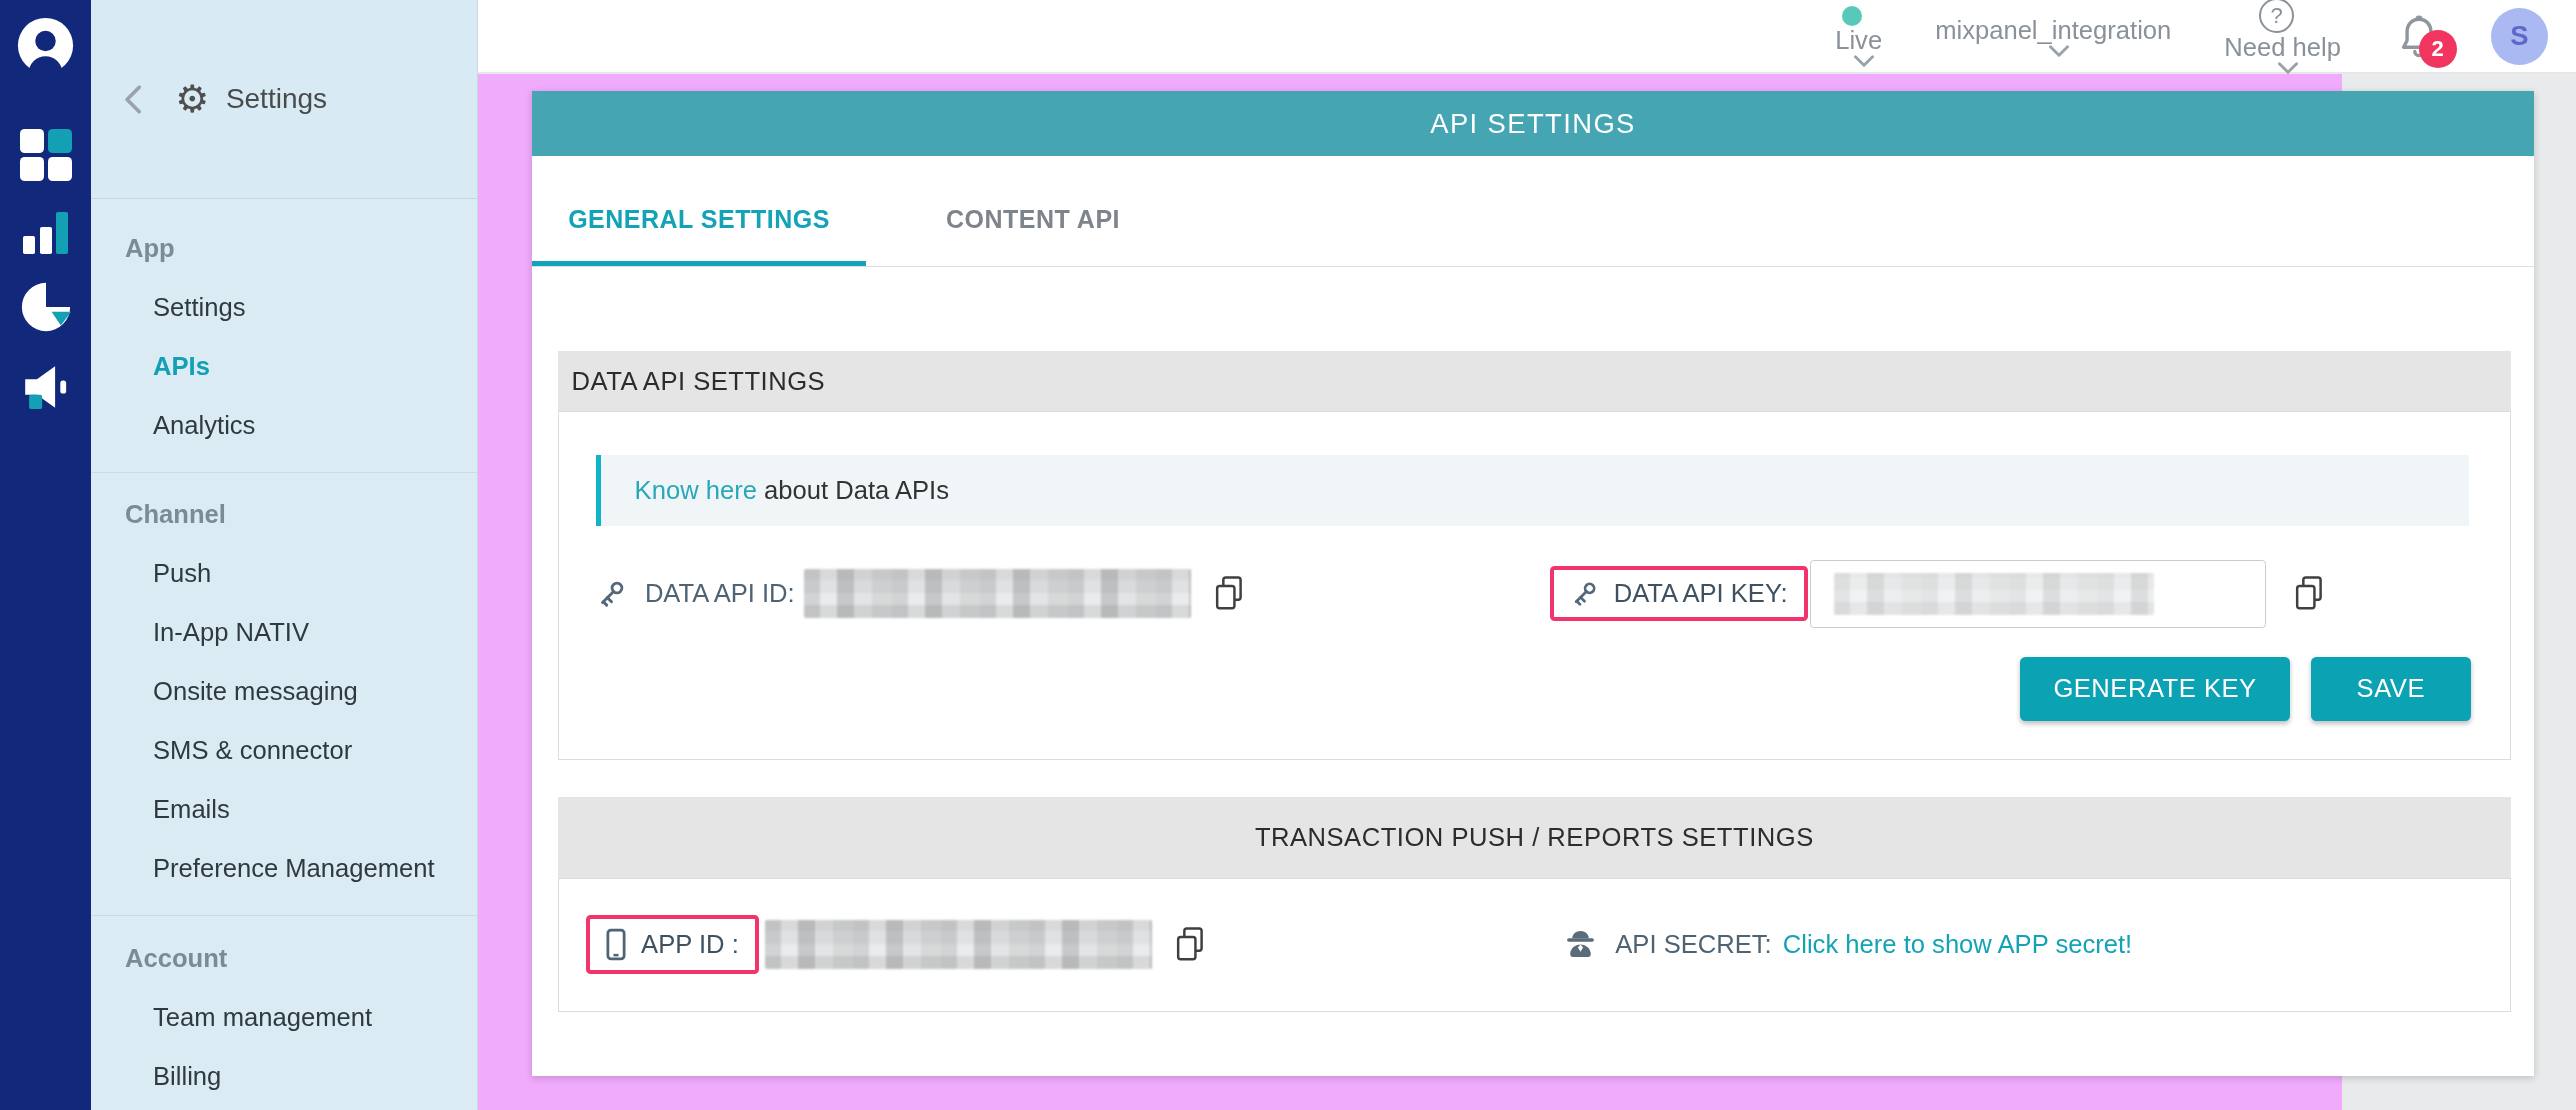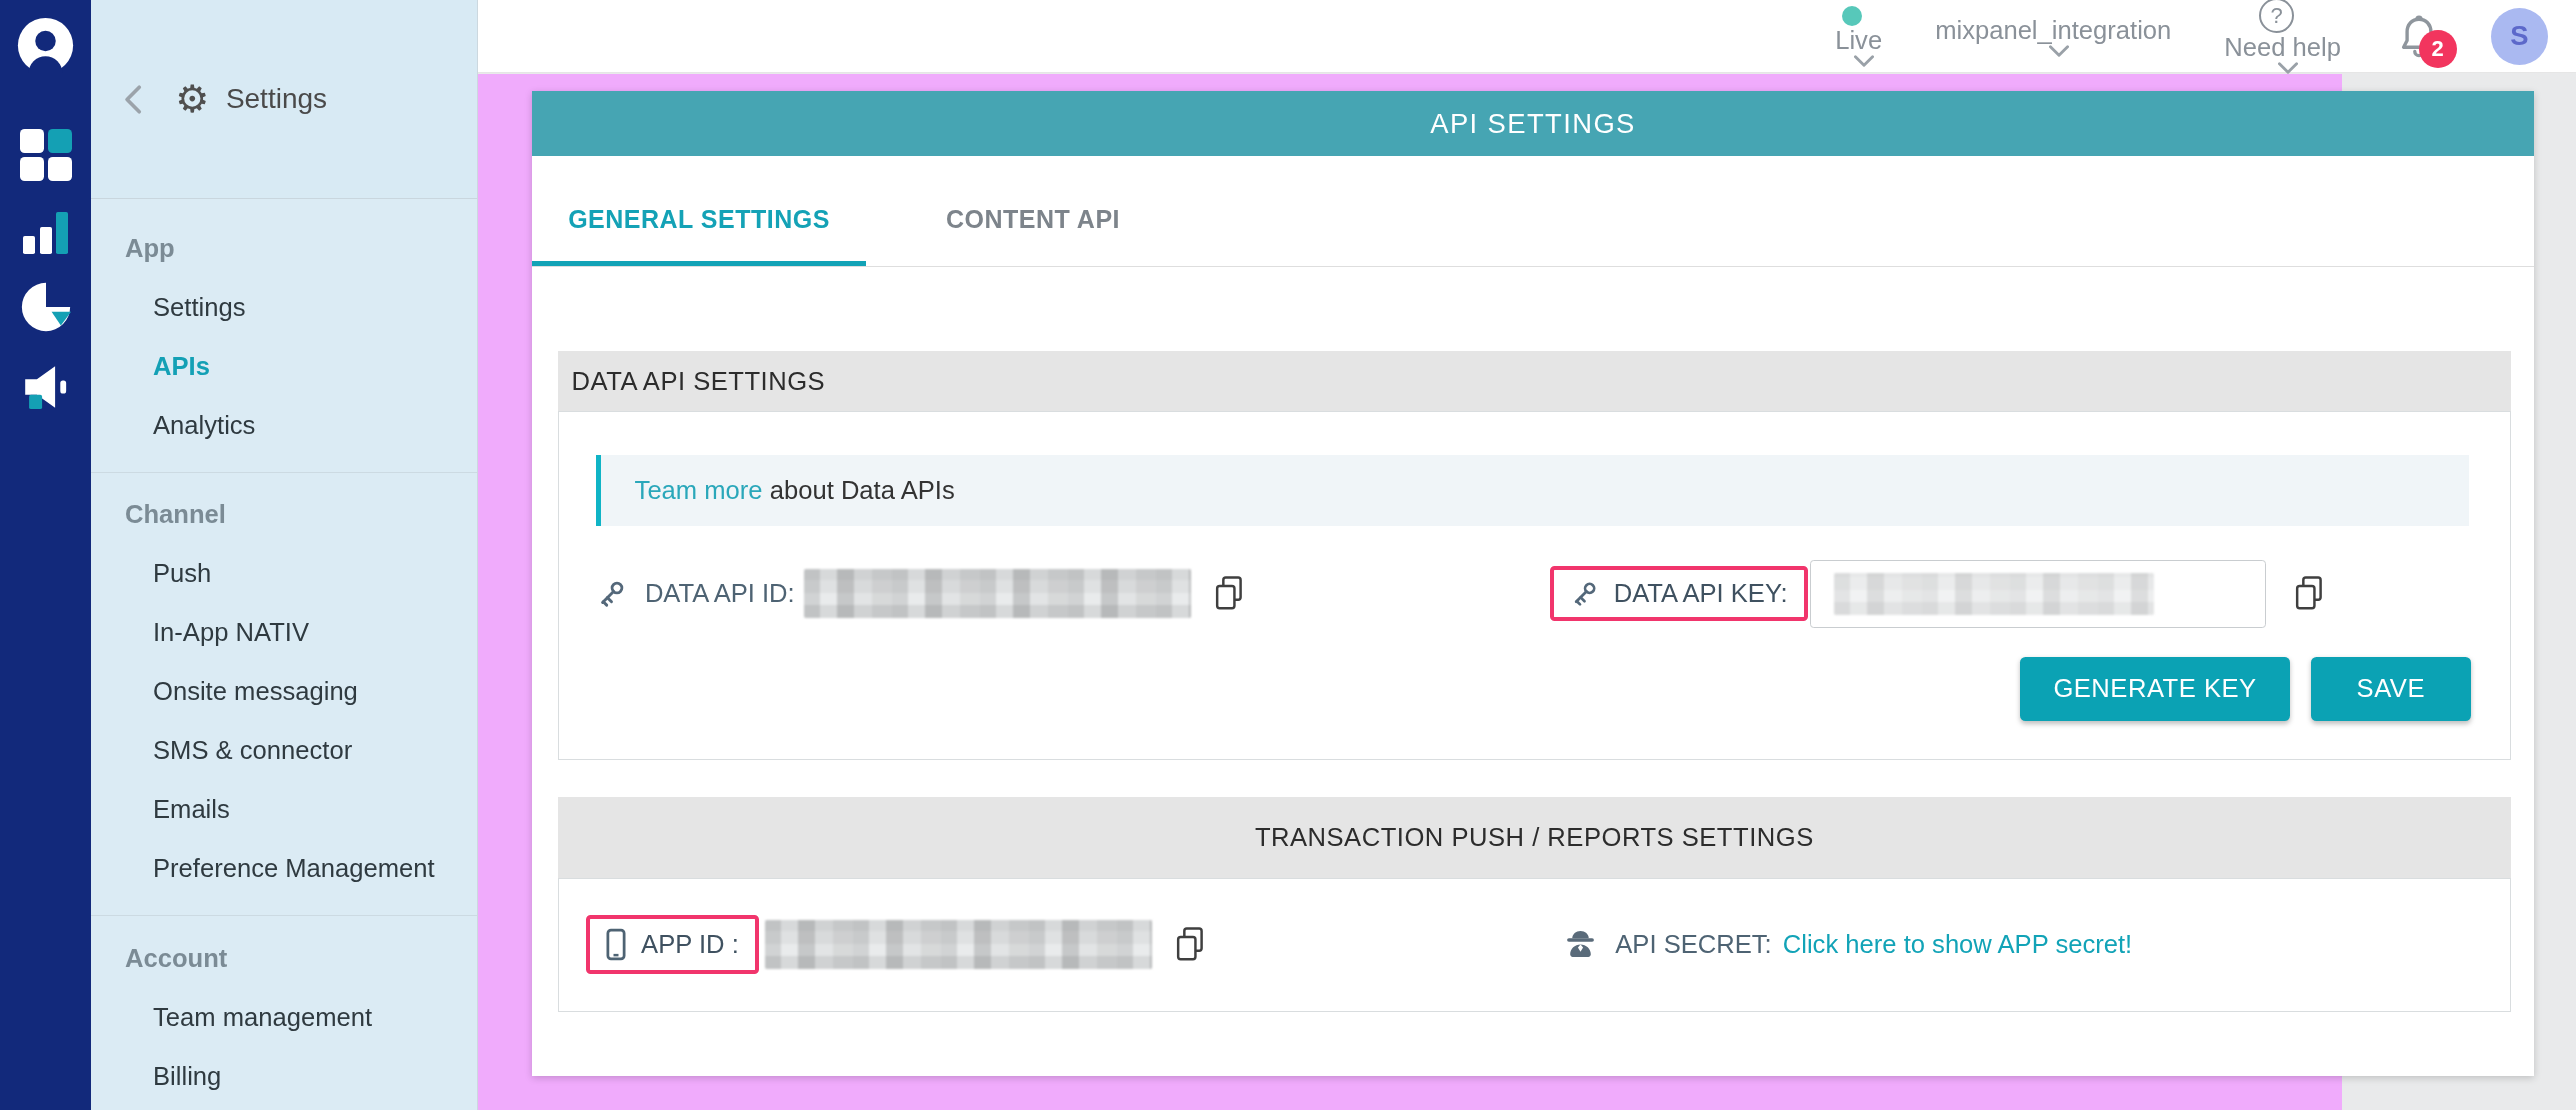--- a/index.html
+++ b/index.html
@@ -200,21 +200,21 @@
       <div class="tabs">
         <div class="tab active">GENERAL SETTINGS</div>
         <div class="tab">CONTENT API</div>
       </div>
 
       <div class="card-pad">
 
         <div class="sh sh1">DATA API SETTINGS</div>
         <div class="box box1">
           <div class="strip">
-            <a>Team more</a><span> about Data APIs</span>
+            <a>Know here</a><span> about Data APIs</span>
           </div>
           <div class="row1">
             <div class="field-left">
               <svg width="31" height="31" viewBox="0 0 32 32">
                 <g transform="rotate(45 16 16)" fill="none" stroke="#54687a" stroke-width="3" stroke-linecap="round">
                   <circle cx="16" cy="8" r="5"></circle>
                   <line x1="16" y1="13" x2="16" y2="29"></line>
                   <line x1="16" y1="22" x2="22" y2="22"></line>
                   <line x1="16" y1="28" x2="21" y2="28"></line>
                 </g>

